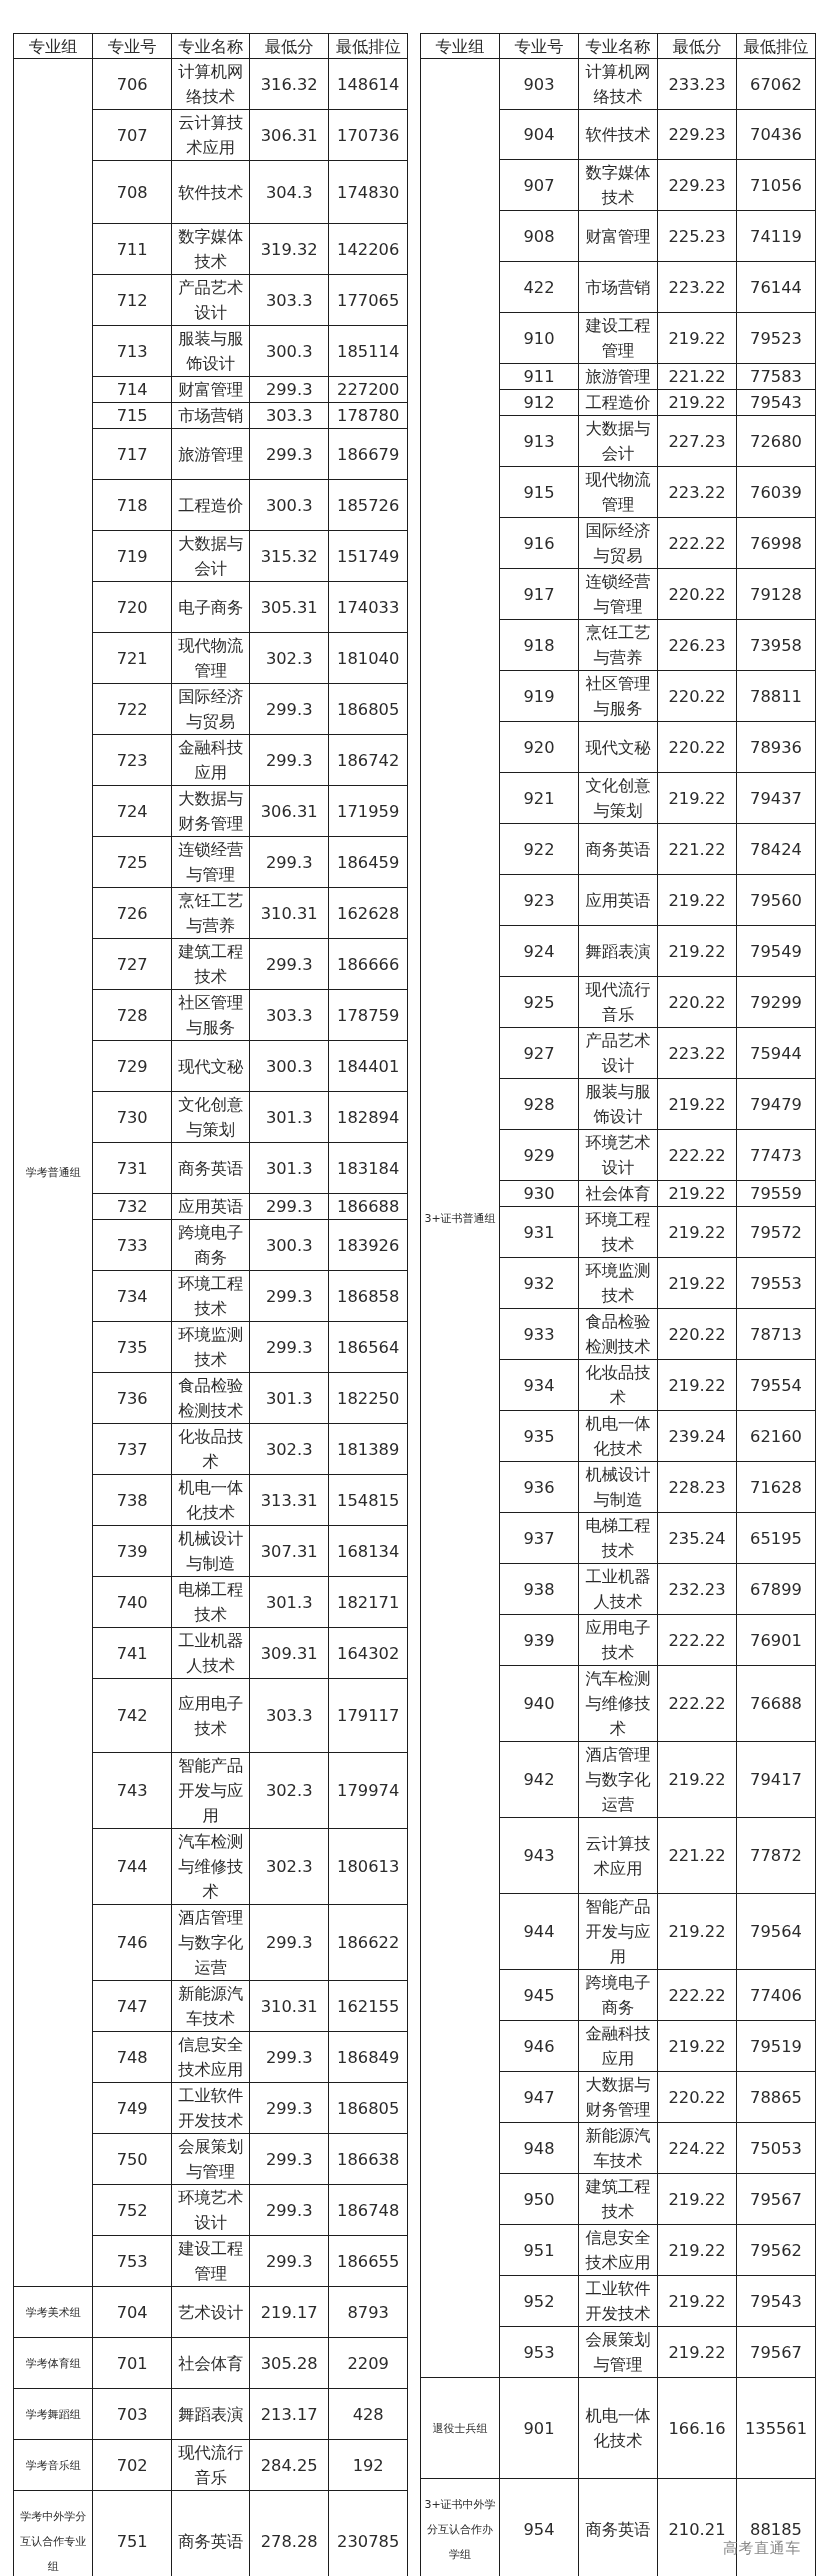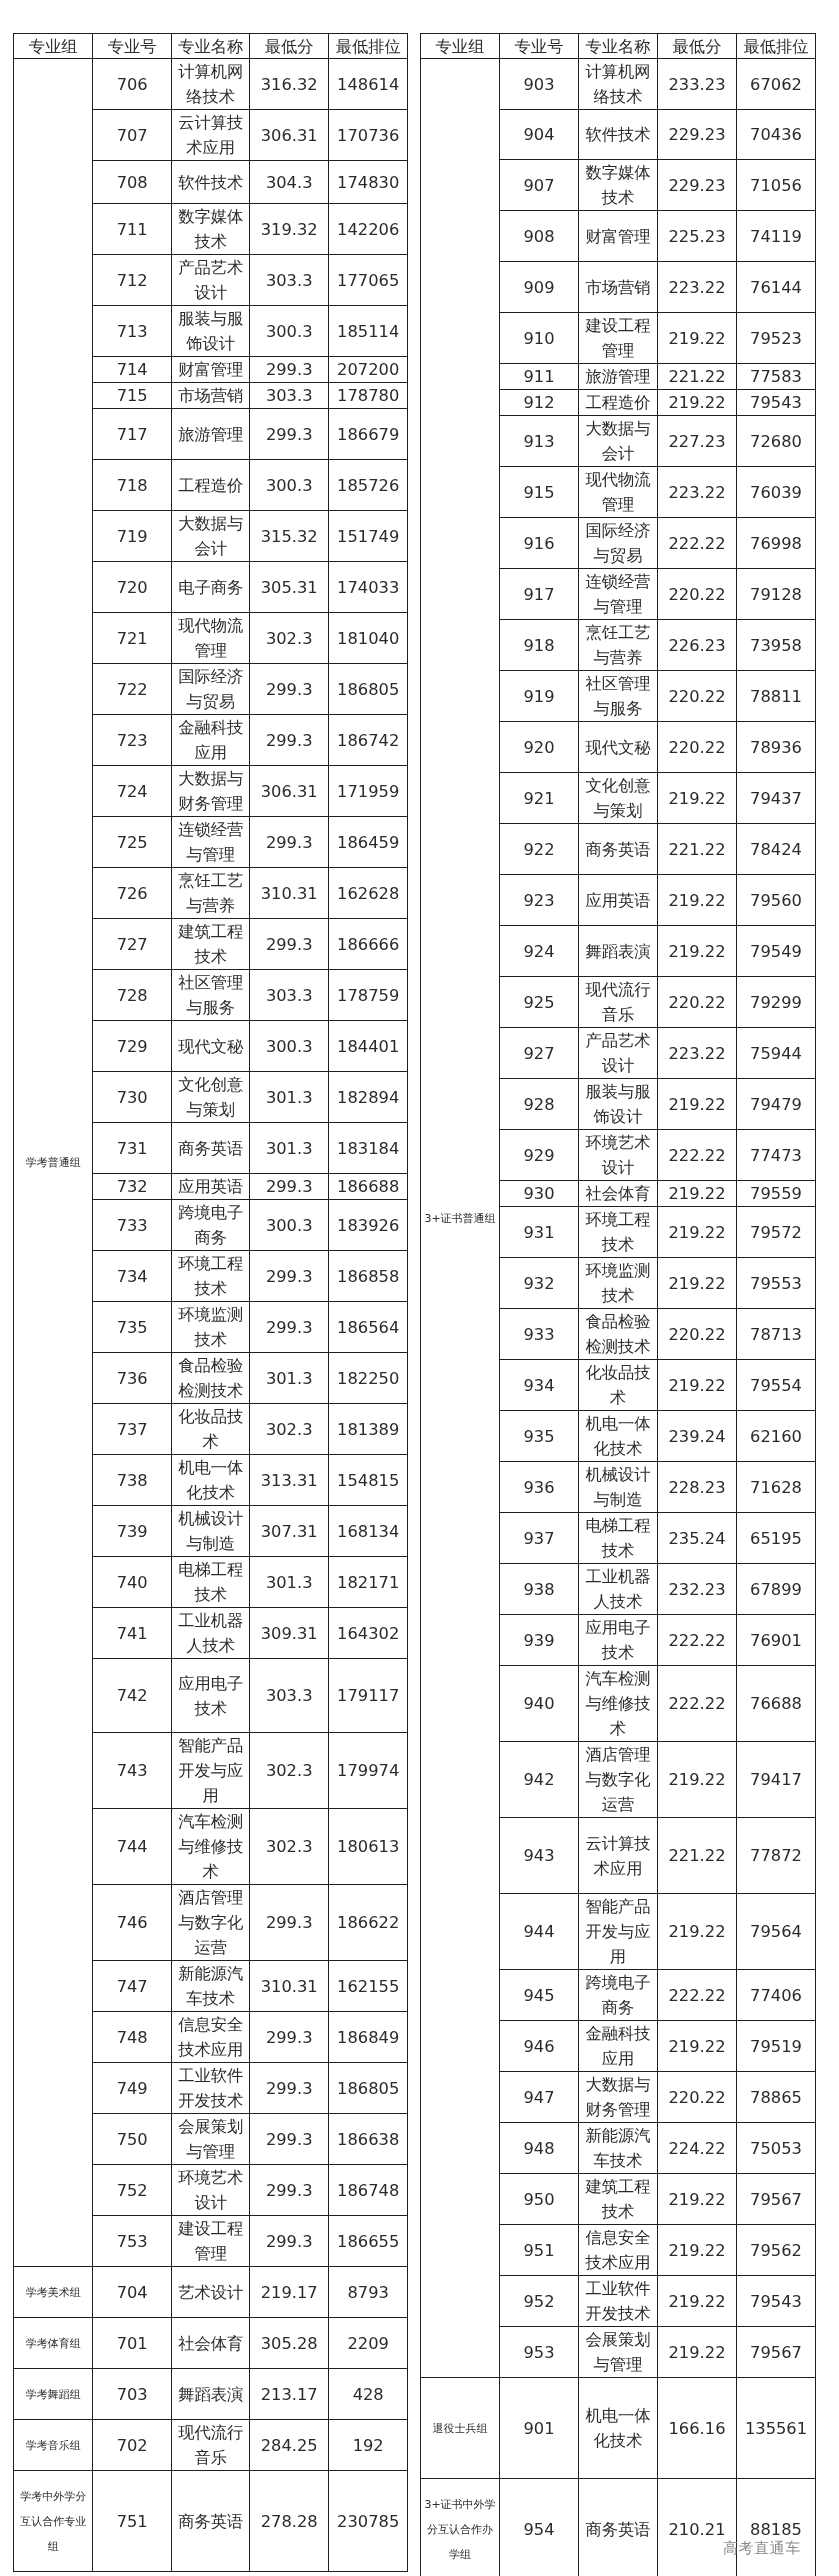--- a/index.html
+++ b/index.html
@@ -55,21 +55,21 @@
         <td style="line-height: 25px; padding: 0px 2.3px;">计算机网络技术</td>
         <td>316.32</td>
         <td>148614</td>
       </tr>
       <tr style="height: 50px;">
         <td>707</td>
         <td style="line-height: 25px; padding: 0px 2.3px;">云计算技术应用</td>
         <td>306.31</td>
         <td>170736</td>
       </tr>
-      <tr style="height: 43px;">
+      <tr style="height: 63px;">
         <td>708</td>
         <td style="line-height: 25px; padding: 0px 2.3px;">软件技术</td>
         <td>304.3</td>
         <td>174830</td>
       </tr>
       <tr style="height: 51px;">
         <td>711</td>
         <td style="line-height: 25px; padding: 0px 2.3px;">数字媒体技术</td>
         <td>319.32</td>
         <td>142206</td>
@@ -83,21 +83,21 @@
       <tr style="height: 51px;">
         <td>713</td>
         <td style="line-height: 25px; padding: 0px 2.3px;">服装与服饰设计</td>
         <td>300.3</td>
         <td>185114</td>
       </tr>
       <tr style="height: 26px;">
         <td>714</td>
         <td style="line-height: 25px; padding: 0px 2.3px;">财富管理</td>
         <td>299.3</td>
-        <td>207200</td>
+        <td>227200</td>
       </tr>
       <tr style="height: 25px;">
         <td>715</td>
         <td style="line-height: 25px; padding: 0px 2.3px;">市场营销</td>
         <td>303.3</td>
         <td>178780</td>
       </tr>
       <tr style="height: 51px;">
         <td>717</td>
         <td style="line-height: 25px; padding: 0px 2.3px;">旅游管理</td>
@@ -383,21 +383,21 @@
         <td>229.23</td>
         <td>71056</td>
       </tr>
       <tr style="height: 51px;">
         <td>908</td>
         <td style="line-height: 25px; padding: 0px 2.3px;">财富管理</td>
         <td>225.23</td>
         <td>74119</td>
       </tr>
       <tr style="height: 51px;">
-        <td>909</td>
+        <td>422</td>
         <td style="line-height: 25px; padding: 0px 2.3px;">市场营销</td>
         <td>223.22</td>
         <td>76144</td>
       </tr>
       <tr style="height: 51px;">
         <td>910</td>
         <td style="line-height: 25px; padding: 0px 2.3px;">建设工程管理</td>
         <td>219.22</td>
         <td>79523</td>
       </tr>

